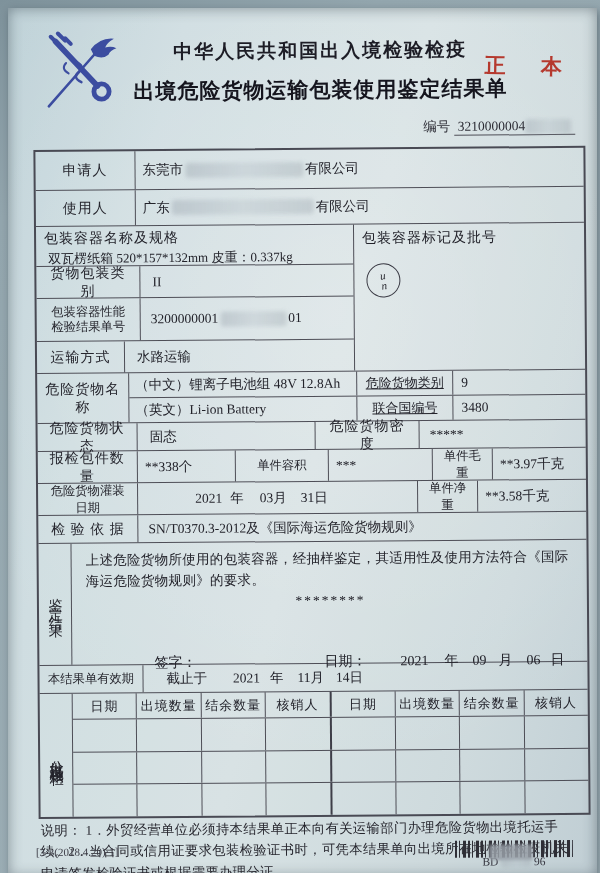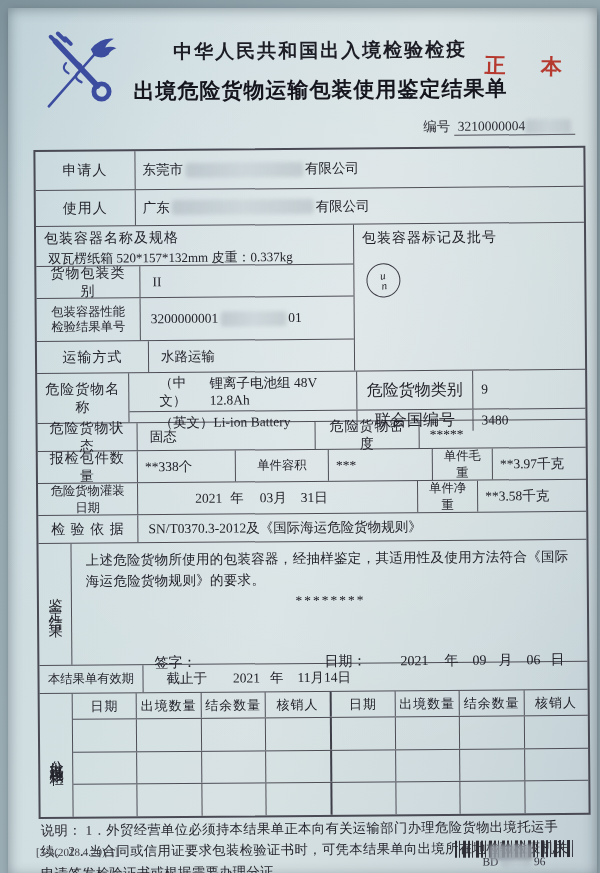--- a/index.html
+++ b/index.html
@@ -61,23 +61,23 @@
     font-size:11px;line-height:10px;font-style:italic;transform:rotate(-8deg);}
   .unlines{margin-left:16px;font-size:13.5px;line-height:17px;
     font-family:"Liberation Mono","DejaVu Sans Mono",monospace;}
 
   
   .gmid{flex:1;display:flex;flex-direction:column;}
   .gsub{display:flex;flex:1;box-sizing:border-box;}
   .gsub.first{border-bottom:1.5px solid #4e4e57;}
   .gname{width:228px;box-sizing:border-box;border-right:1.5px solid #4e4e57;
     display:flex;align-items:center;padding:1px 6px;}
-  .gtag{letter-spacing:0;margin-left:24px;}
-  .glbl{width:116px;box-sizing:border-box;border-right:1.5px solid #4e4e57;
-    display:flex;align-items:center;justify-content:center;font-size:16px;}
+  .gtag{letter-spacing:0;}
+  .glbl{width:96px;box-sizing:border-box;border-right:1.5px solid #4e4e57;
+    display:flex;align-items:center;justify-content:center;font-size:13px;text-decoration:underline;}
   .gval{flex:1;display:flex;align-items:center;padding:1px 8px;}
 
   
   .conc{flex:1;display:flex;flex-direction:column;padding:7px 12px 6px 14px;box-sizing:border-box;}
   .conc-text{font-size:13.5px;line-height:1.55;letter-spacing:0.3px;}
   .conc-stars{text-align:center;margin-top:2px;letter-spacing:2px;}
   .signline{margin-top:auto;display:flex;align-items:baseline;font-size:14px;}
   .signline .sig{margin-left:68px;margin-top:44px;}
   .signline .dt{margin-left:128px;}
   .signline .y{margin-left:34px;} .signline .u1{margin-left:16px;}
@@ -177,21 +177,21 @@
                 <span>包装容器性能</span>
                 <span>检验结果单号</span>
               </div>
               <div class="c val" style="flex:1;padding-left:10px">
                 <span>3200000001</span>
                 <span class="redact" style="width:66px;margin:0 2px"></span>
                 <span>01</span>
               </div>
             </div>
             <div class="subrow" style="height:31px">
-              <div class="c lbl br" style="width:112px">运输方式</div>
+              <div class="c lbl br" style="width:88px">运输方式</div>
               <div class="c val" style="flex:1;padding-left:12px">水路运输</div>
             </div>
           </div>
           <div class="rightcol">
             <div style="font-size:14px;letter-spacing:1px">包装容器标记及批号</div>
             <div class="unmark">
               <div class="uncircle">
                 <span>u</span>
                 <span>n</span>
               </div>
@@ -275,21 +275,21 @@
         </div>
 
         <div class="row" style="height:28px">
           <div class="c lbl br sm" style="width:104px">本结果单有效期</div>
           <div class="c val" style="flex:1">
             <span style="margin-left:16px">截止于</span>
             <span class="date-gap" style="margin-left:26px">2021</span>
             <span class="date-gap" style="margin-left:10px">年</span>
             <span class="date-gap" style="margin-left:14px">11</span>
             <span class="date-gap">月</span>
-            <span class="date-gap" style="margin-left:0">14</span>
+            <span class="date-gap" style="margin-left:12px">14</span>
             <span class="date-gap">日</span>
           </div>
         </div>
 
         <div class="row" style="height:123px">
           <div class="vlabel br" style="width:33px;letter-spacing:2px">分批出境核销栏</div>
           <div class="btwrap">
               <div class="brow bhead">
                 <div class="bcell">日期</div>
                 <div class="bcell">出境数量</div>

